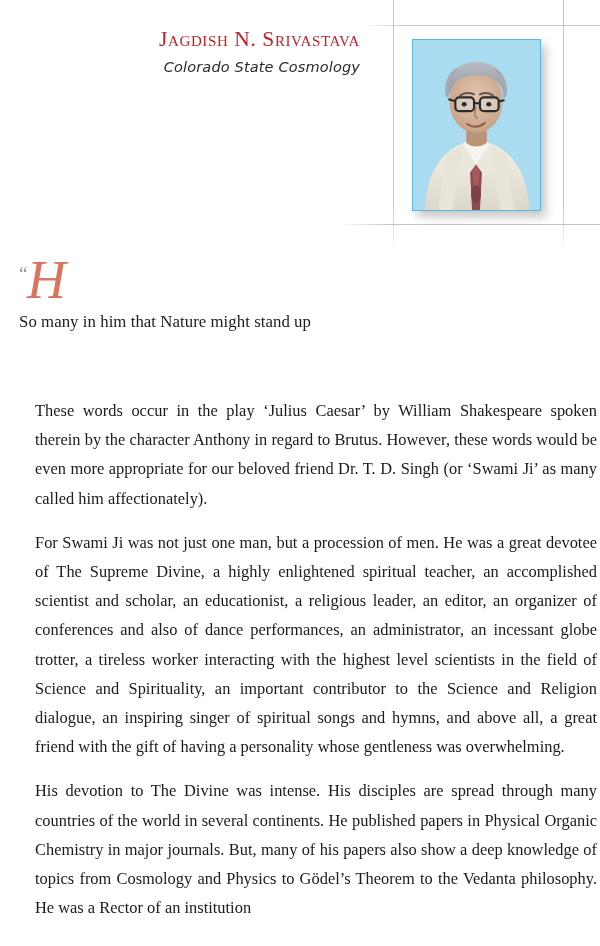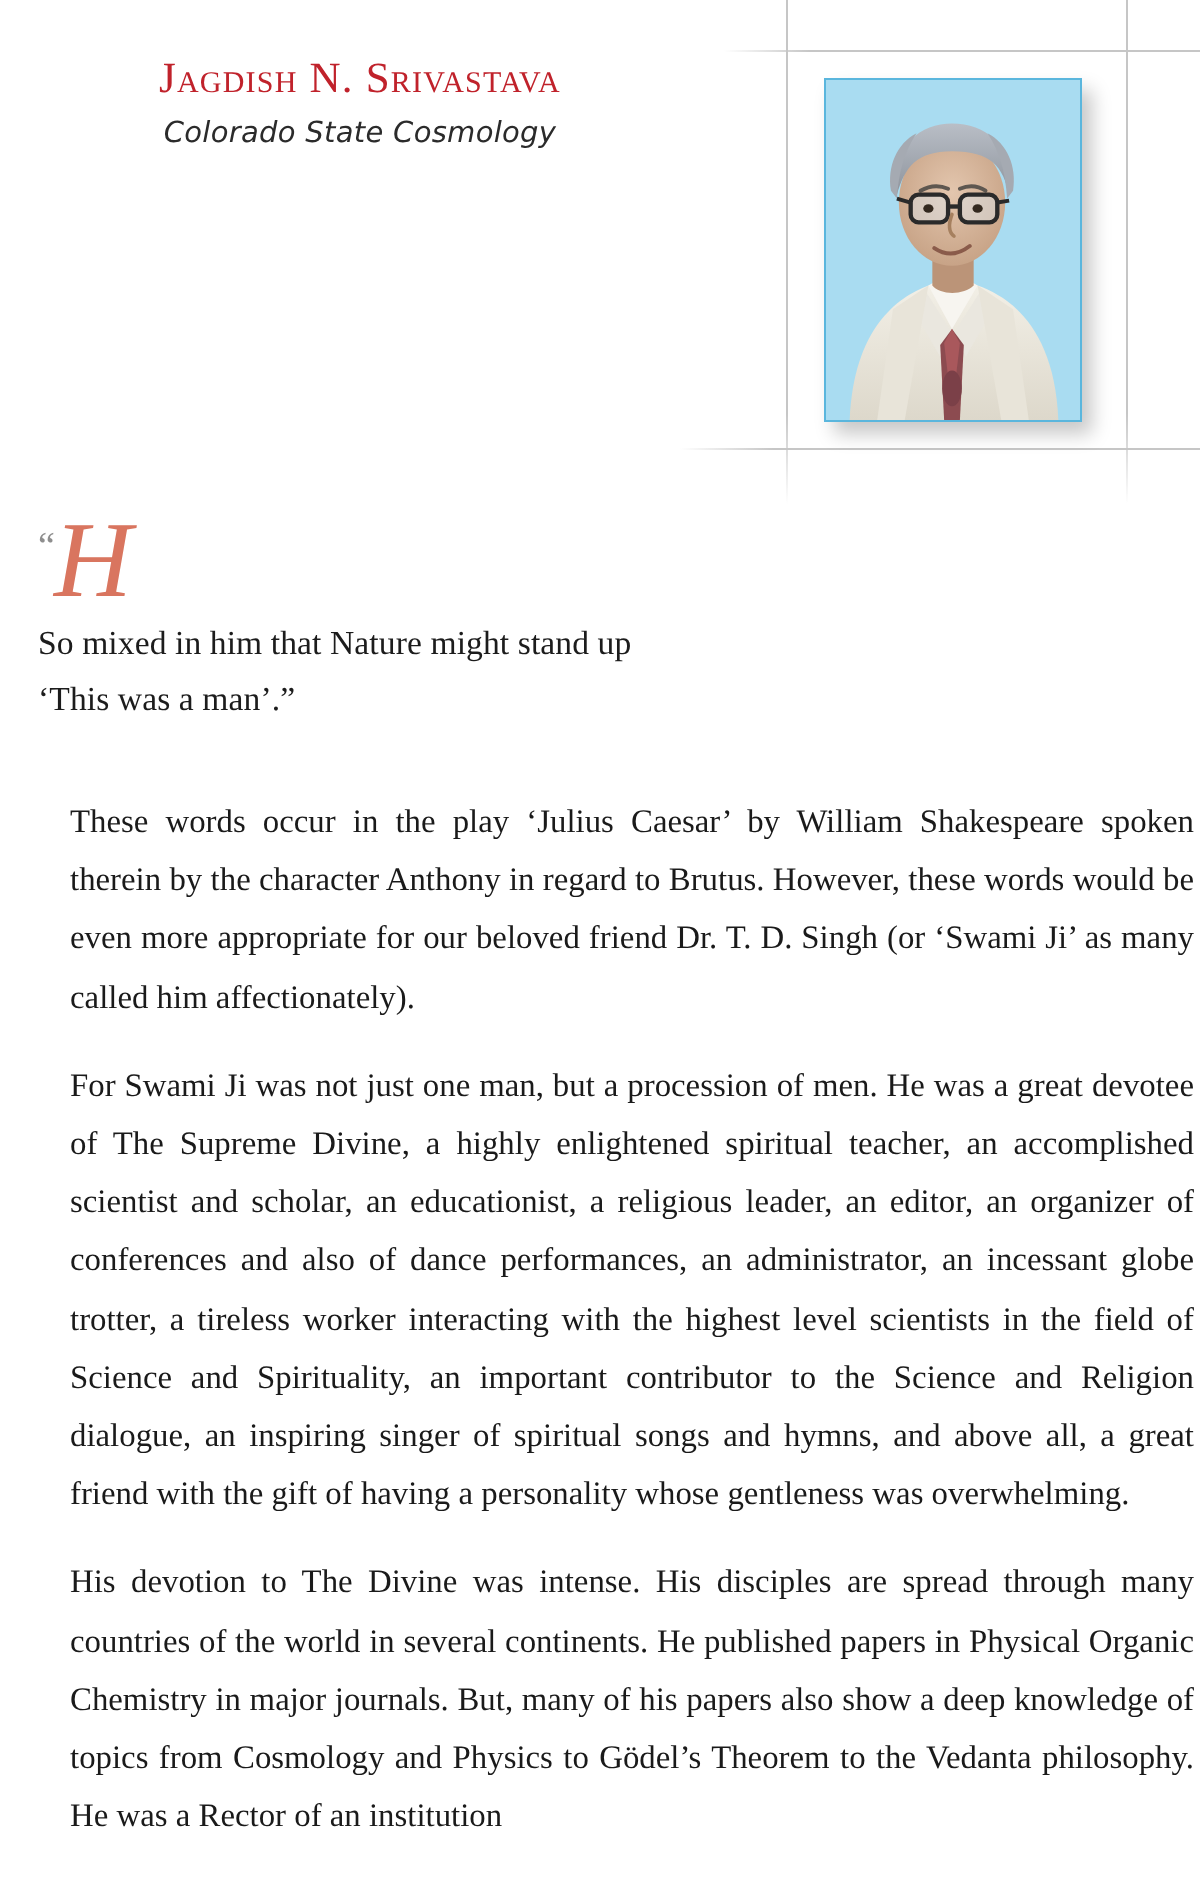--- a/index.html
+++ b/index.html
@@ -34,21 +34,21 @@
   .rule-v.fade-bottom {
     background: linear-gradient(to bottom, #c6c6c6 0%, #c6c6c6 82%, rgba(201,201,201,0) 100%);
   }
 
   
   #byline {
     position: absolute;
     left: 0;
     top: 28px;
     width: 360px;
-    text-align: center;
+    text-align: right;
   }
   #author-name {
     color: #C0222B;
     font-family: "Liberation Serif", "DejaVu Serif", serif;
     font-size: 21.5px;
     font-variant: small-caps;
     letter-spacing: 0.6px;
     line-height: 1.1;
     white-space: nowrap;
   }
@@ -222,22 +222,21 @@
         <path d="M77 104 L89 172 L103 172 L95 116 Z" fill="#e8e4d9"></path>
       </svg>
     </div>
   </div>
 
   <div id="epigraph">
     <div class="verse-line" id="verse-first">
       <span id="open-quote">“</span>
       <span id="drop-cap">H</span>
     </div>
-    <div class="verse-line">So mixed in him that Nature might stand up</div>
-    <div class="verse-line">‘This was a man’.”</div>
+    <div class="verse-line">So many in him that Nature might stand up</div>
   </div>
 
   <div id="body-copy">
     <p>These words occur in the play ‘Julius Caesar’ by William Shakespeare spoken therein by the character Anthony in regard to Brutus. However, these words would be even more appropriate for our beloved friend Dr. T. D. Singh (or ‘Swami Ji’ as many called him affectionately).</p>
     <p>For Swami Ji was not just one man, but a procession of men. He was a great devotee of The Supreme Divine, a highly enlightened spiritual teacher, an accomplished scientist and scholar, an educationist, a religious leader, an editor, an organizer of conferences and also of dance performances, an administrator, an incessant globe trotter, a tireless worker interacting with the highest level scientists in the field of Science and Spirituality, an important contributor to the Science and Religion dialogue, an inspiring singer of spiritual songs and hymns, and above all, a great friend with the gift of having a personality whose gentleness was overwhelming.</p>
     <p>His devotion to The Divine was intense. His disciples are spread through many countries of the world in several continents. He published papers in Physical Organic Chemistry in major journals. But, many of his papers also show a deep knowledge of topics from Cosmology and Physics to Gödel’s Theorem to the Vedanta philosophy. He was a Rector of an institution</p>
   </div>
 
 </div>
 

